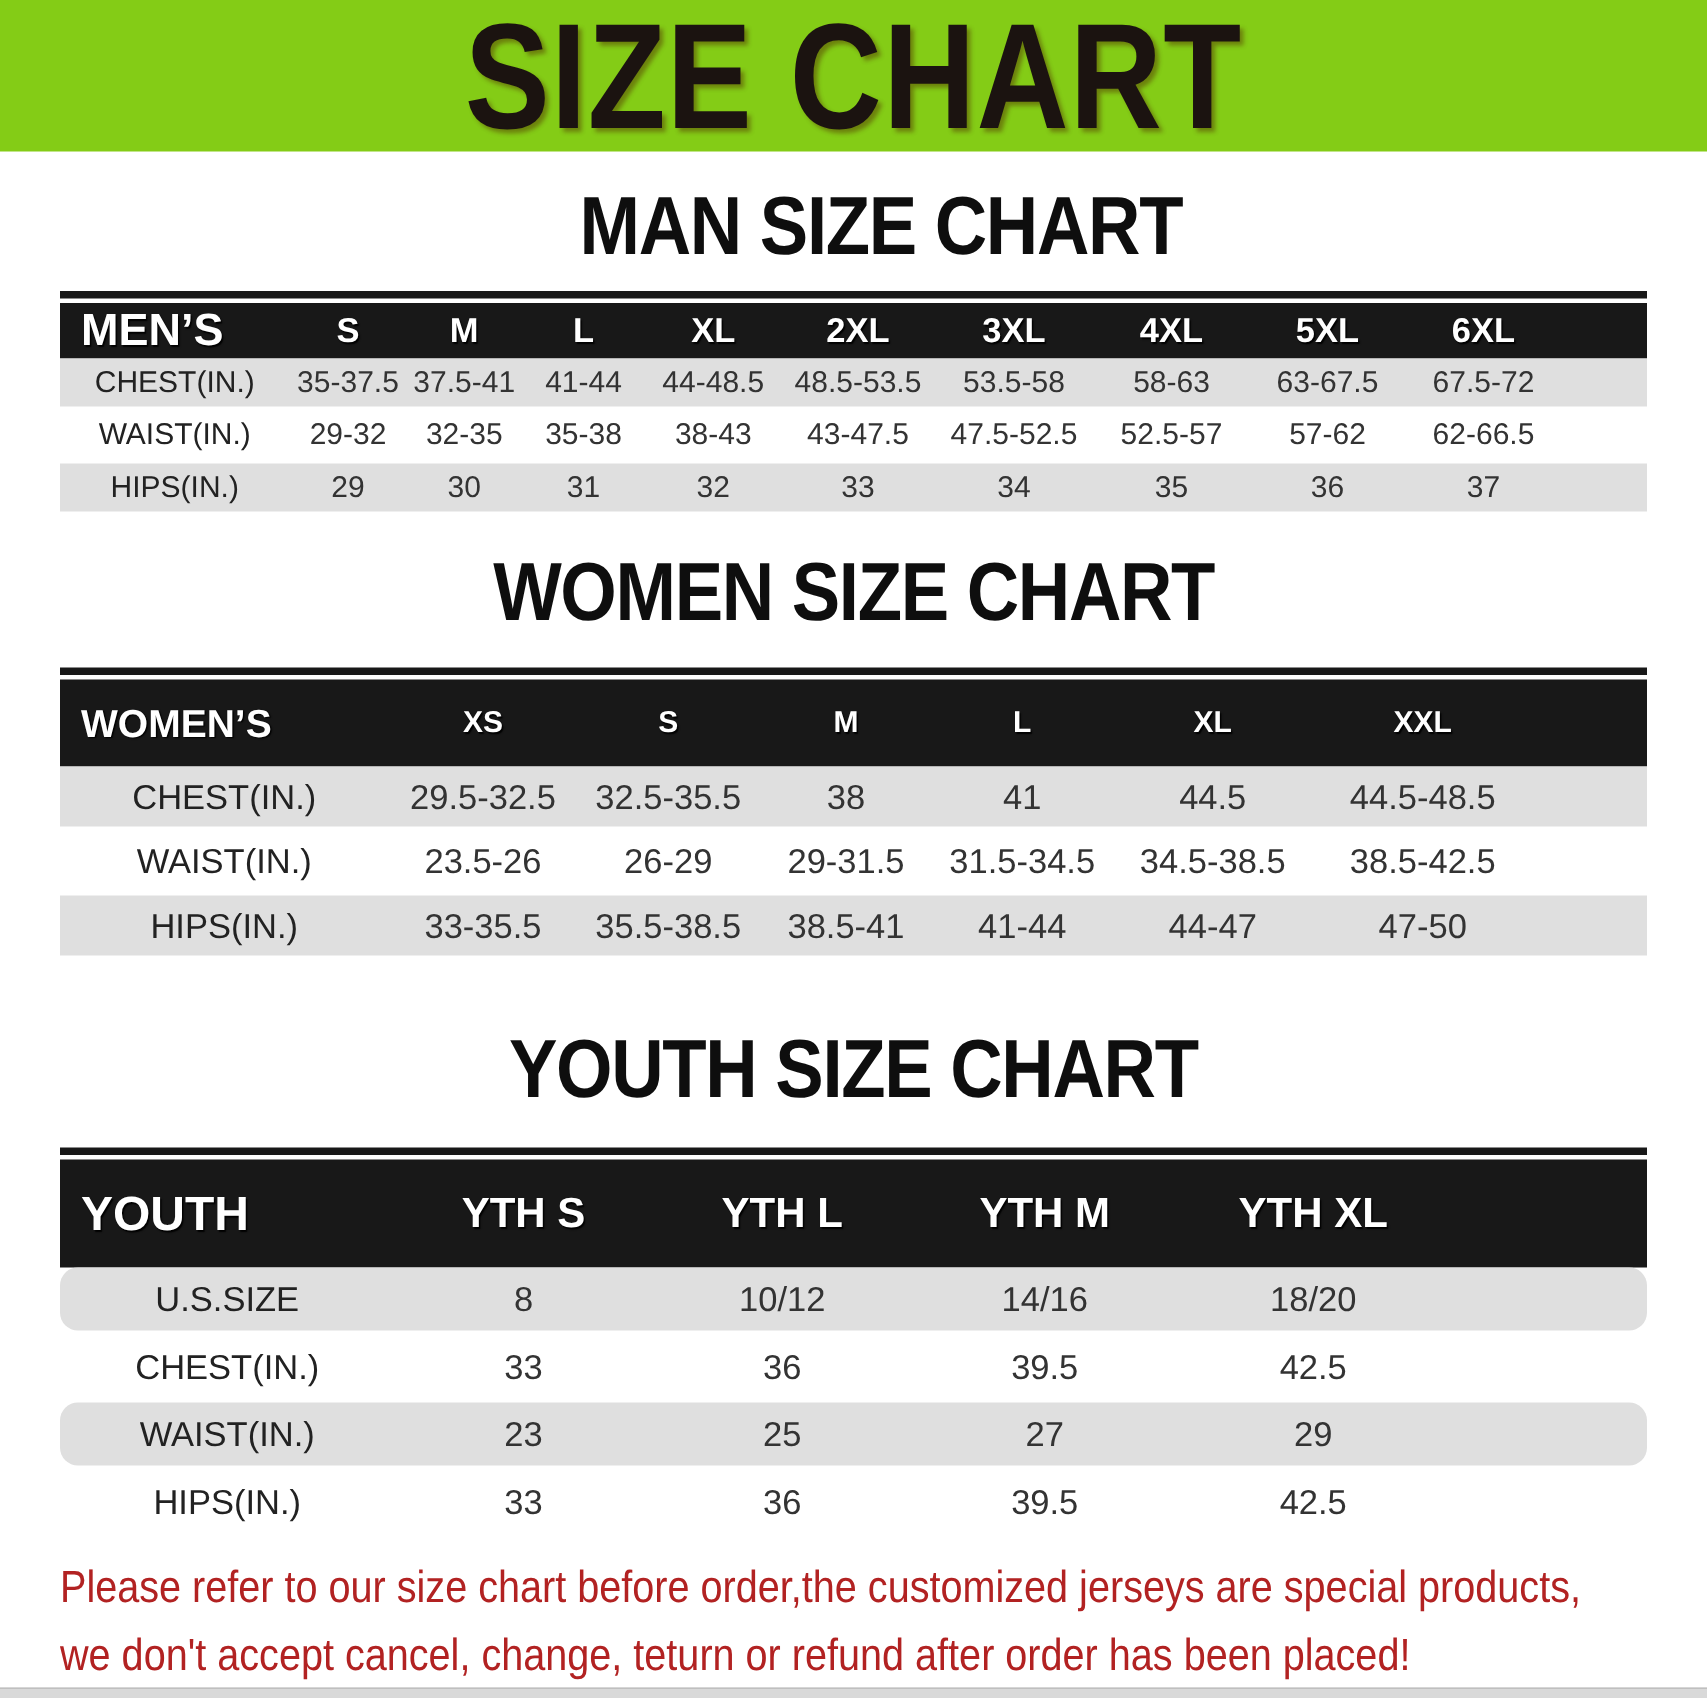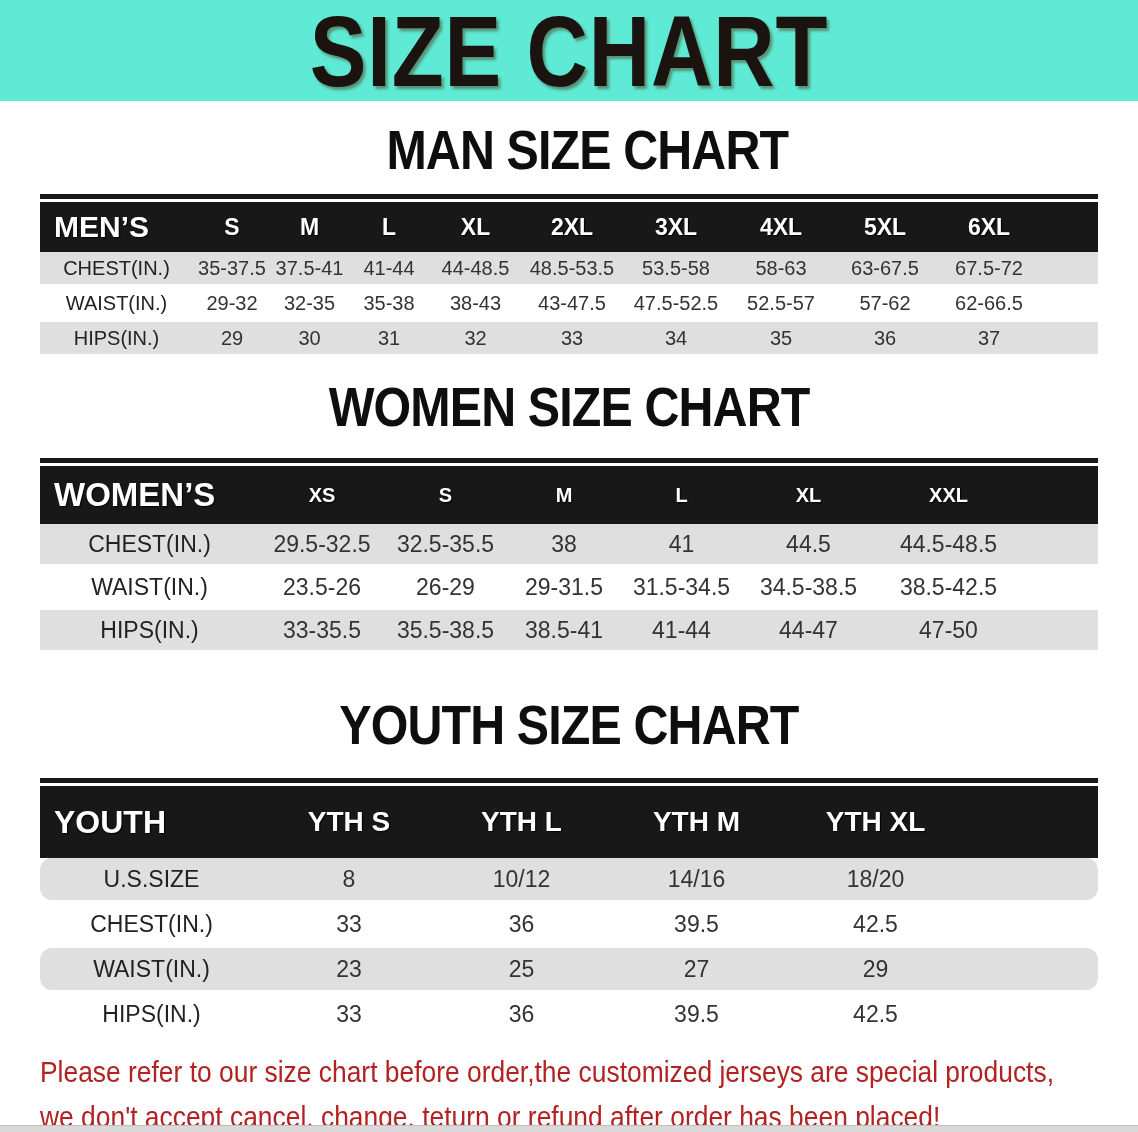--- a/index.html
+++ b/index.html
@@ -1,21 +1,21 @@
 <!DOCTYPE html>
 <html><head>
 <meta charset="utf-8">
 <style>
   html,body { margin:0; padding:0; background:#ffffff; }
   .page {
     position:relative; width:1138px; height:1132px; overflow:hidden;
     background:#ffffff; font-family:"Liberation Sans","DejaVu Sans",sans-serif;
   }
   
-  .banner { height:101px; background:#5eead4; display:flex; align-items:center; justify-content:center; }
+  .banner { height:101px; background:#84cc16; display:flex; align-items:center; justify-content:center; }
   .banner h1 {
     margin:0; font-size:100px; font-weight:700; line-height:1; color:#1b1310;
     transform:scaleX(0.85); letter-spacing:1px;
     text-shadow:3px 3px 3px rgba(80,40,0,0.45);
   }
   
   .sec-heading { text-align:center; margin:0; }
   .sec-heading .ht {
     display:inline-block; font-size:55px; font-weight:700; line-height:1;
     color:#0e0e0e; transform:scaleX(0.88); letter-spacing:-1px;
@@ -32,28 +32,28 @@
   .thead { display:grid; align-items:center; background:#181818; color:#ffffff; }
   .trow  { display:grid; align-items:center; color:#333333; }
   .trow + .trow { margin-top:3px; }
   .trow.odd { background:#DFDFDF; }
   .hlabel { padding-left:14px; font-weight:700; text-shadow:1px 1px 1px #000; }
   .hcol   { text-align:center; font-weight:600; text-shadow:1px 1px 1px #000; }
   .rlabel { text-align:center; color:#222222; }
   .cell   { text-align:center; }
   
   .men .grid { grid-template-columns:153px 78px 77px 82px 91px 102px 106px 104px 104px 104px; }
-  .men .thead { height:50px; }
+  .men .thead { height:37px; }
   .men .hlabel { font-size:30px; }
   .men .hcol { font-size:23px; }
   .men .trow { height:32px; font-size:20px; }
   
   .women .grid { grid-template-columns:219px 126px 121px 116px 119px 135px 145px; }
   .women .thead { height:58px; }
-  .women .hlabel { font-size:33px; }
+  .women .hlabel { font-size:26px; }
   .women .hcol { font-size:20px; }
   .women .trow { height:40px; font-size:23px; }
   
   .youth .grid { grid-template-columns:223px 172px 173px 177px 181px; }
   .youth .thead { height:72px; }
   .youth .hlabel { font-size:32px; }
   .youth .hcol { font-size:28px; }
   .youth .trow { height:42px; font-size:23px;border-radius:12px; }
   
   .footer { margin:14px 0 0 40px; color:#B22222; }

